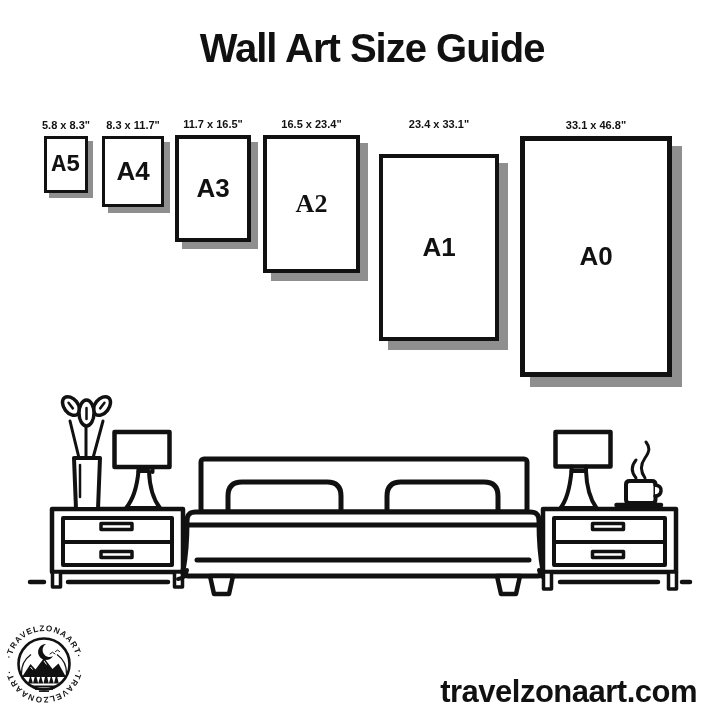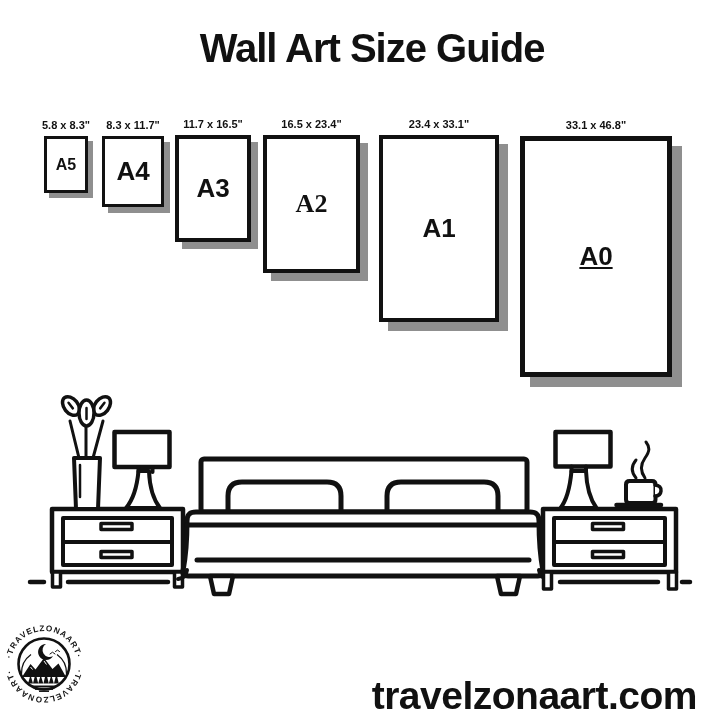--- a/index.html
+++ b/index.html
@@ -18,37 +18,37 @@
     position:absolute;bottom:calc(100% + 5px);left:50%;transform:translateX(-50%);
     white-space:nowrap;font-size:11px;font-weight:bold;letter-spacing:0;
   }
   .paper{
     box-sizing:border-box;width:100%;height:100%;background:#fff;
     border-style:solid;border-color:var(--ink);
     display:flex;align-items:center;justify-content:center;
     font-size:26px;font-weight:bold;
   }
   #sz-a5{left:44px;top:136px;width:44px;height:57px;}
-  #sz-a5 .paper{border-width:3px;box-shadow:5px 5px 0 var(--shadow);font-size:16px;}
+  #sz-a5 .paper{border-width:3px;box-shadow:5px 5px 0 var(--shadow);font-size:24px;font-family:Liberation Mono, monospace;}
   #sz-a4{left:102px;top:136px;width:62px;height:71px;}
   #sz-a4 .paper{border-width:3px;box-shadow:6px 6px 0 var(--shadow);text-align:right;}
   #sz-a3{left:175px;top:135px;width:76px;height:107px;}
   #sz-a3 .paper{border-width:4px;box-shadow:7px 7px 0 var(--shadow);}
   #sz-a2{left:263px;top:135px;width:97px;height:138px;}
   #sz-a2 .paper{border-width:4px;box-shadow:8px 8px 0 var(--shadow);font-family:Liberation Serif, serif;}
   #sz-a1{left:379px;top:135px;width:120px;height:187px;}
-  #sz-a1 .paper{border-width:4px;box-shadow:9px 9px 0 var(--shadow);}
+  #sz-a1 .paper{border-width:4px;box-shadow:9px 9px 0 var(--shadow);margin-top:19px;}
   #sz-a0{left:520px;top:136px;width:152px;height:241px;}
-  #sz-a0 .paper{border-width:5px;box-shadow:10px 10px 0 var(--shadow);text-decoration:underline;}
+  #sz-a0 .paper{border-width:5px;box-shadow:10px 10px 0 var(--shadow);}
   .scene{position:absolute;left:0;top:375px;color:var(--ink);}
   .logo{position:absolute;left:0;top:620px;color:var(--ink);}
   .logo text{font-family:"Liberation Sans",sans-serif;font-weight:bold;}
   .website{
     position:absolute;right:23px;top:674px;
-    font-size:39px;font-weight:bold;letter-spacing:-0.5px;
+    font-size:31px;font-weight:bold;letter-spacing:-0.5px;
   }
 </style>
 </head>
 <body>
 
 <div class="title">Wall Art Size Guide</div>
 
 <div class="size-item" id="sz-a5">
   <div class="size-label">5.8 x 8.3"</div>
   <div class="paper">A5</div>

